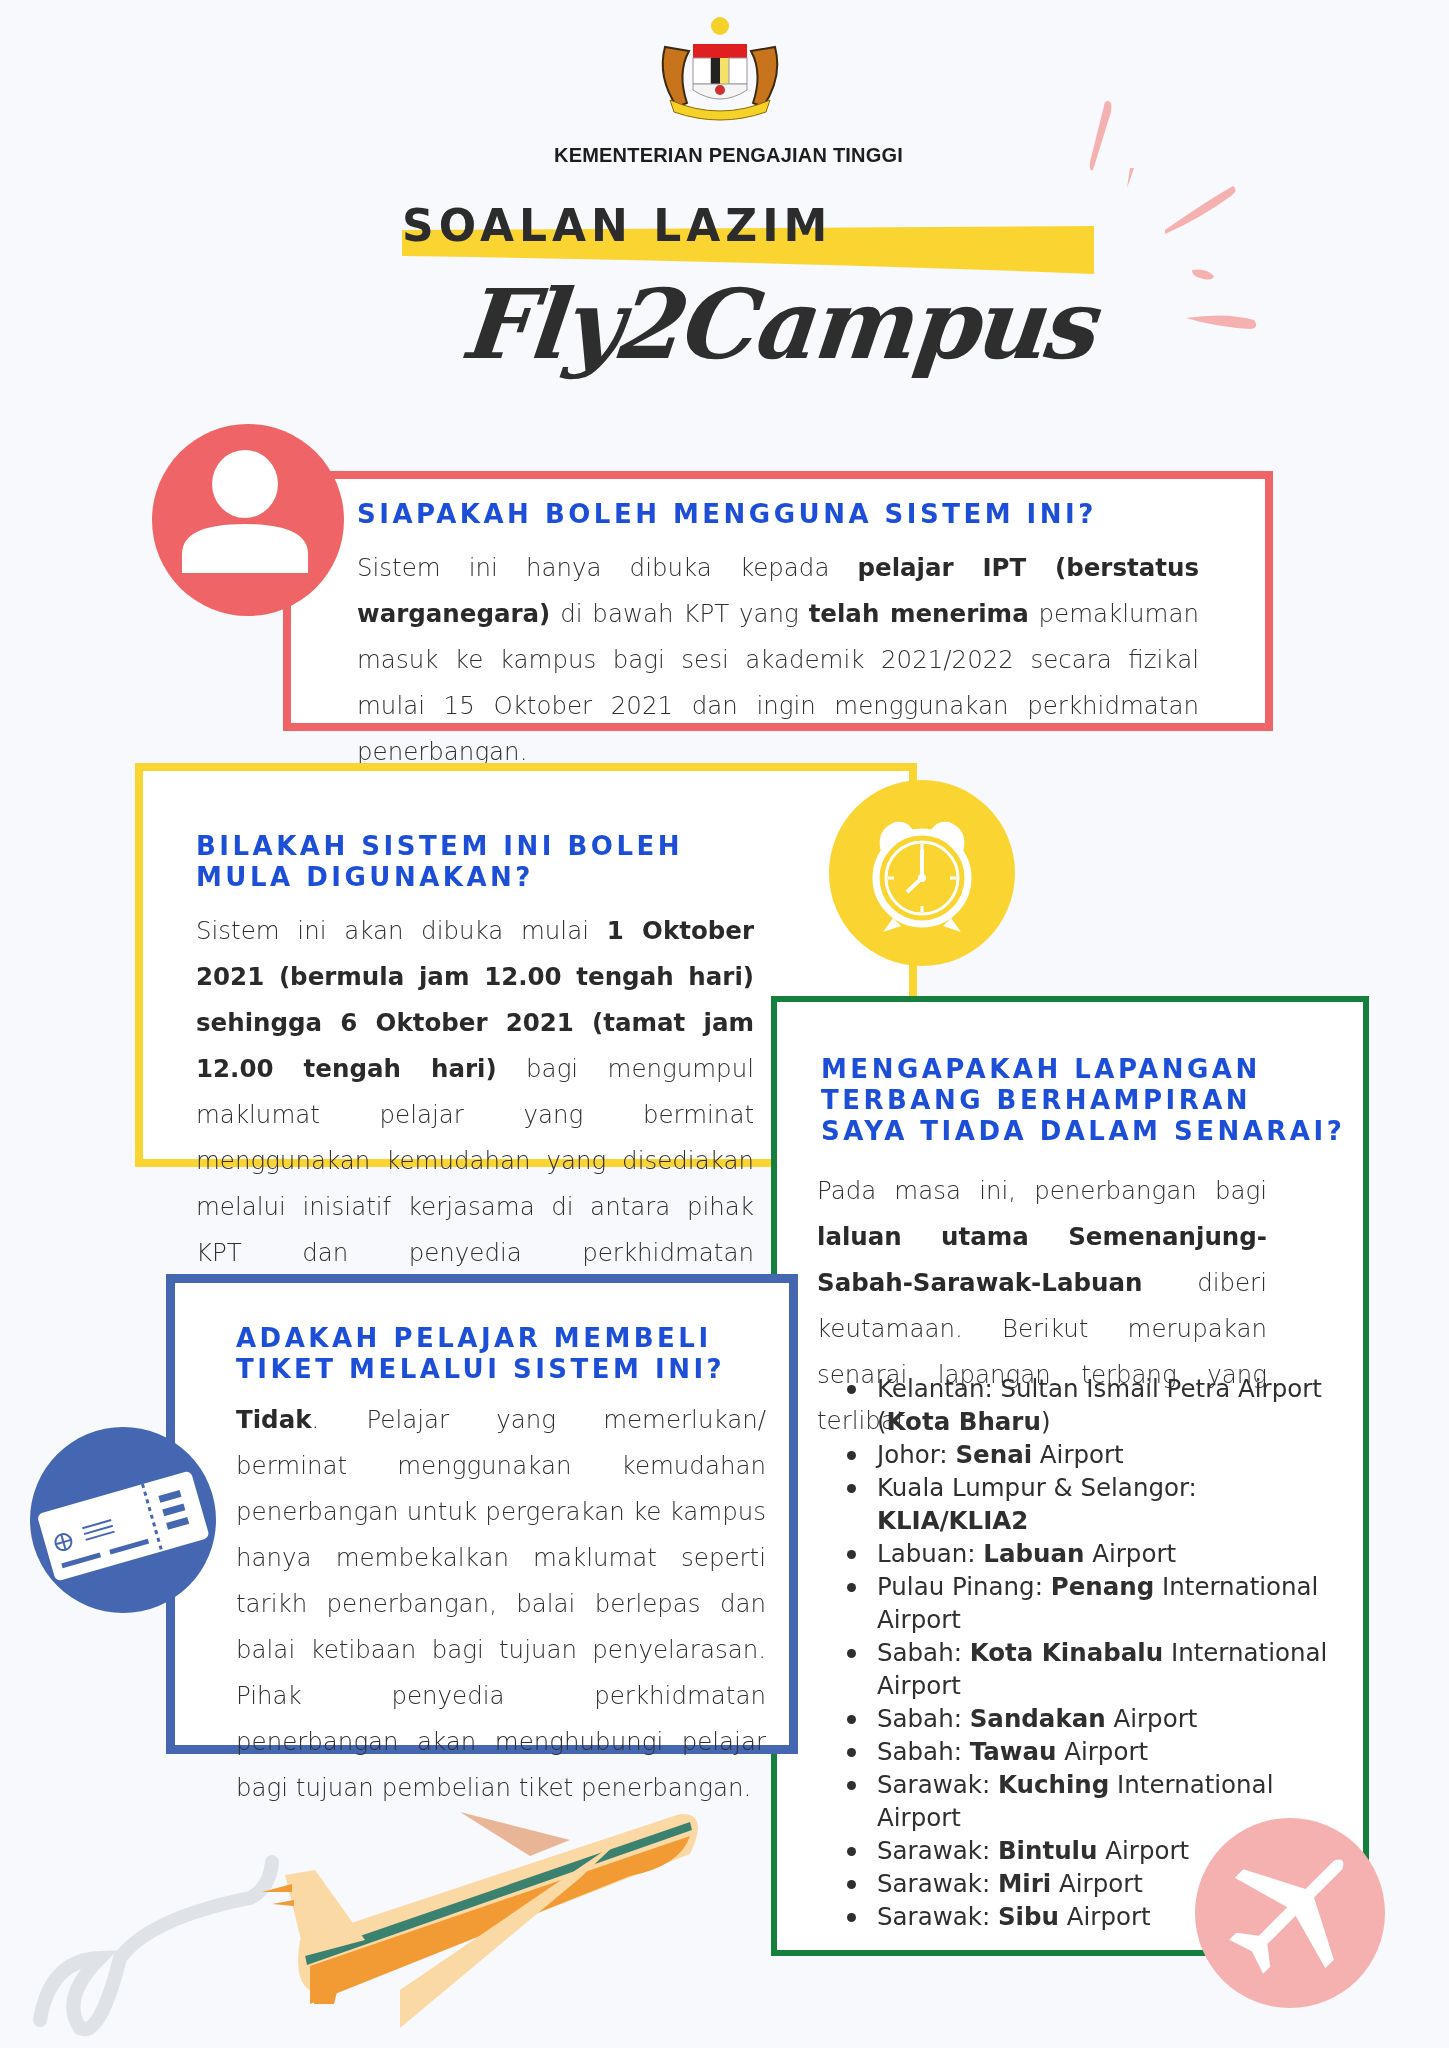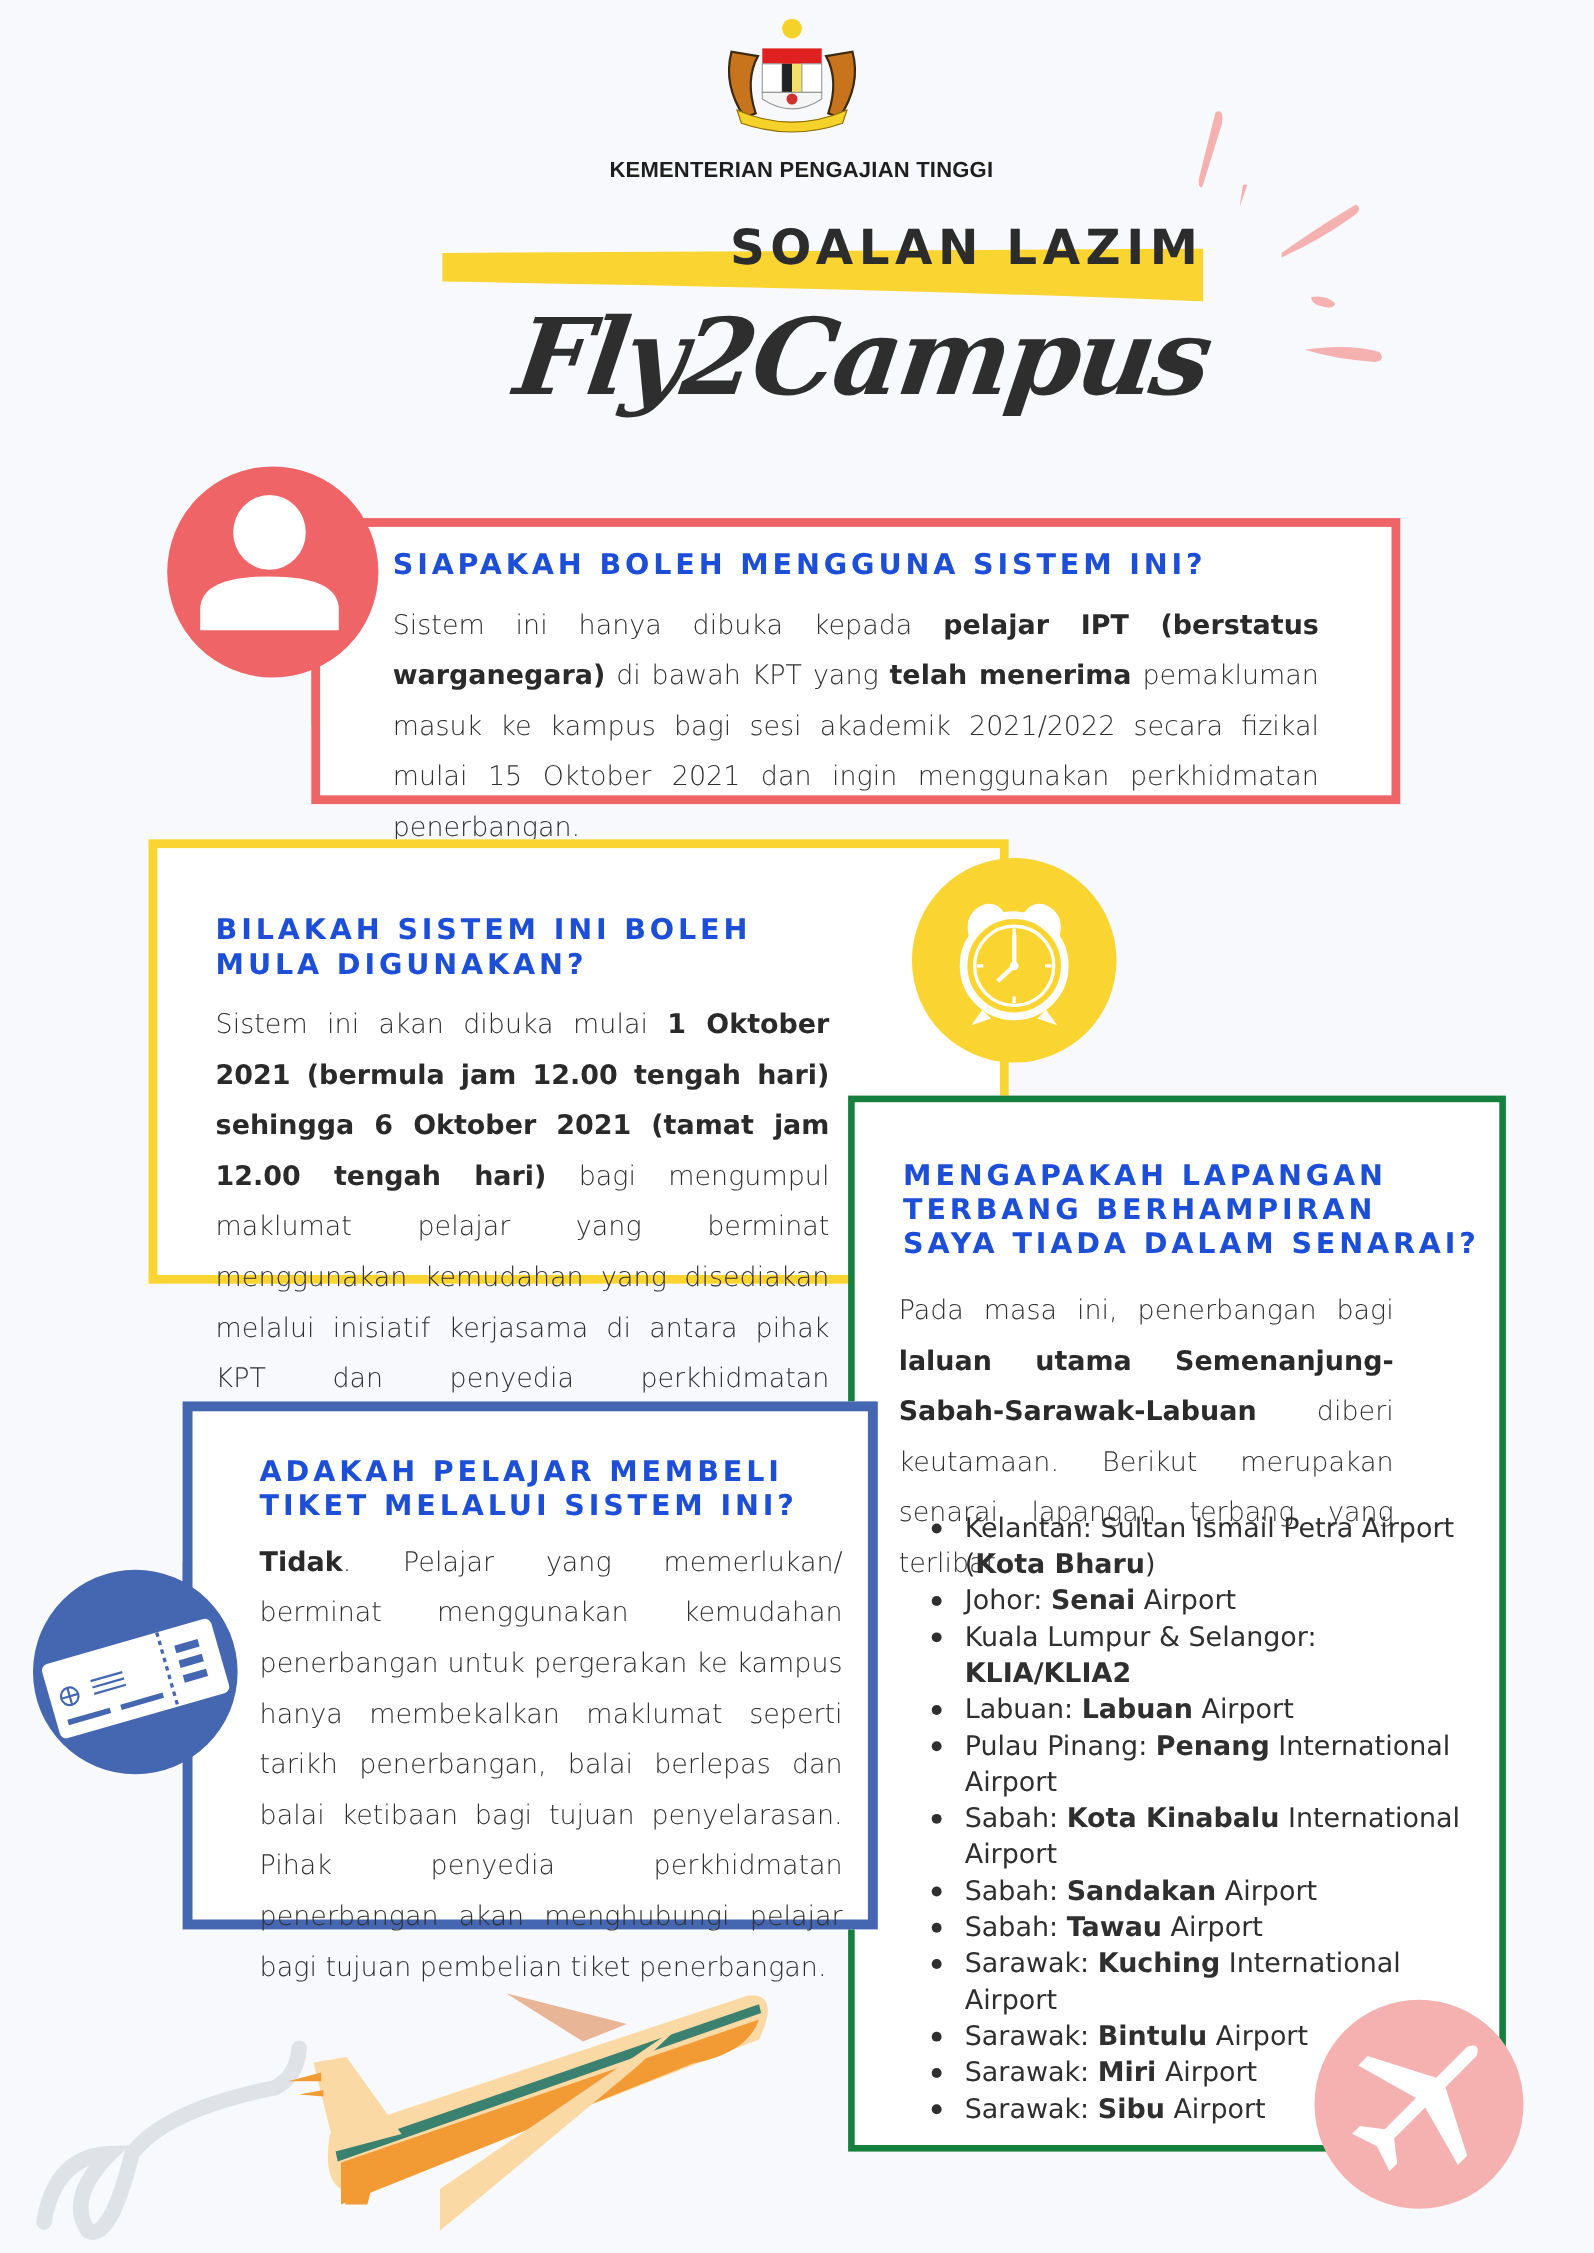--- a/index.html
+++ b/index.html
@@ -13,21 +13,21 @@
   .crest { left:655px; top:12px; width:130px; height:112px; }
   .ministry {
     left:0; width:1449px; top:144px; text-align:center;
     font-family:"Liberation Sans", sans-serif; font-weight:bold;
     font-size:20px; letter-spacing:0.2px; color:#1e1e1e;
     padding-left:4px;
   }
   .ministry span { display:inline-block; margin-left:0; }
   .title-stripe { left:402px; top:226px; width:692px; height:48px; }
   .title-main {
-    left:402px; top:200px; width:692px; text-align:right;
+    left:402px; top:200px; width:692px; text-align:left;
     font-family:"DejaVu Sans", sans-serif; font-weight:bold;
     font-size:44px; letter-spacing:5px; color:#2c2c2c;
   }
   .title-script {
     left:470px; top:268px; width:520px; text-align:center;
     font-family:"DejaVu Serif", serif; font-style:italic; font-weight:bold;
     font-size:96px; color:#2e2e2e; letter-spacing:-3px;
     transform:skewX(-8deg);
   }
   .box { background:#ffffff; box-sizing:border-box; }

